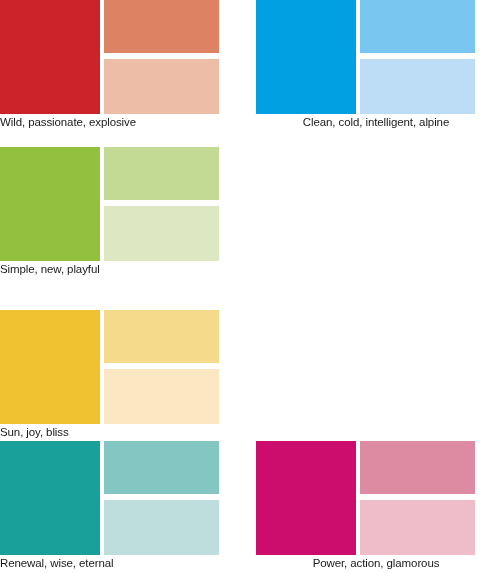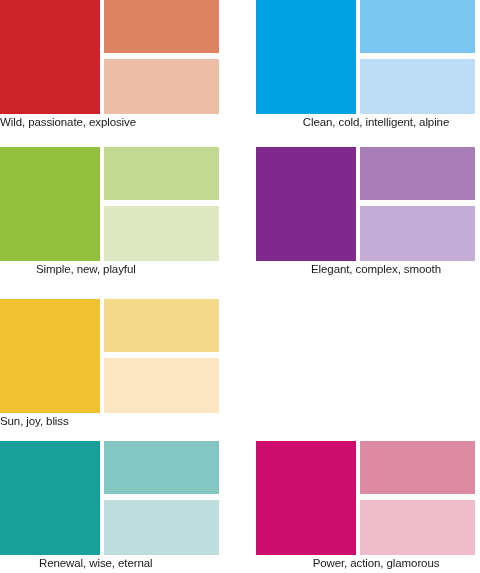--- a/index.html
+++ b/index.html
@@ -27,21 +27,21 @@
     height: 132px;
   }
 
   
   .palette-card.col-left  { left: 0px; }
   .palette-card.col-right { left: 256px; text-align: center; }
 
   
   .palette-card.row-0 { top: 0px; }
   .palette-card.row-1 { top: 147px; }
-  .palette-card.row-2 { top: 299px; }
+  .palette-card.row-2 { top: 310px; }
   .palette-card.row-3 { top: 441px; }
 
   .swatch-area {
     position: relative;
     width: 219px;
     height: 114px;
   }
 
   .swatch-primary {
     position: absolute;
@@ -112,51 +112,41 @@
       <div class="palette-caption" style="color: rgb(26, 26, 26);">Clean, cold, intelligent, alpine</div>
     </div>
     <div class="palette-card col-left row-1">
       <div class="swatch-area">
         <div class="swatch-primary" style="background-color: rgb(147, 193, 63);"></div>
         <div class="swatch-tints">
           <div class="swatch-tint-1" style="background-color: rgb(195, 218, 148);"></div>
           <div class="swatch-tint-2" style="background-color: rgb(221, 232, 194);"></div>
         </div>
       </div>
-      <div class="palette-caption" style="color: rgb(26, 26, 26); padding-left: 36px;">Simple, new, playful</div>
-    </div>
-    <div class="palette-card col-right row-1">
-      <div class="swatch-area">
-        <div class="swatch-primary" style="background-color: rgb(128, 40, 140);"></div>
-        <div class="swatch-tints">
-          <div class="swatch-tint-1" style="background-color: rgb(168, 124, 180);"></div>
-          <div class="swatch-tint-2" style="background-color: rgb(196, 174, 215);"></div>
-        </div>
-      </div>
-      <div class="palette-caption" style="color: rgb(26, 26, 26);">Elegant, complex, smooth</div>
+      <div class="palette-caption" style="color: rgb(26, 26, 26);">Simple, new, playful</div>
     </div>
     <div class="palette-card col-left row-2">
       <div class="swatch-area">
         <div class="swatch-primary" style="background-color: rgb(240, 194, 50);"></div>
         <div class="swatch-tints">
           <div class="swatch-tint-1" style="background-color: rgb(245, 218, 140);"></div>
           <div class="swatch-tint-2" style="background-color: rgb(251, 232, 194);"></div>
         </div>
       </div>
       <div class="palette-caption" style="color: rgb(26, 26, 26);">Sun, joy, bliss</div>
     </div>
     <div class="palette-card col-left row-3">
       <div class="swatch-area">
         <div class="swatch-primary" style="background-color: rgb(26, 160, 155);"></div>
         <div class="swatch-tints">
           <div class="swatch-tint-1" style="background-color: rgb(132, 198, 193);"></div>
           <div class="swatch-tint-2" style="background-color: rgb(190, 222, 222);"></div>
         </div>
       </div>
-      <div class="palette-caption" style="color: rgb(26, 26, 26); margin-left: 39px;">Renewal, wise, eternal</div>
+      <div class="palette-caption" style="color: rgb(26, 26, 26);">Renewal, wise, eternal</div>
     </div>
     <div class="palette-card col-right row-3">
       <div class="swatch-area">
         <div class="swatch-primary" style="background-color: rgb(204, 13, 110);"></div>
         <div class="swatch-tints">
           <div class="swatch-tint-1" style="background-color: rgb(221, 138, 163);"></div>
           <div class="swatch-tint-2" style="background-color: rgb(239, 188, 202);"></div>
         </div>
       </div>
       <div class="palette-caption" style="color: rgb(26, 26, 26);">Power, action, glamorous</div>

